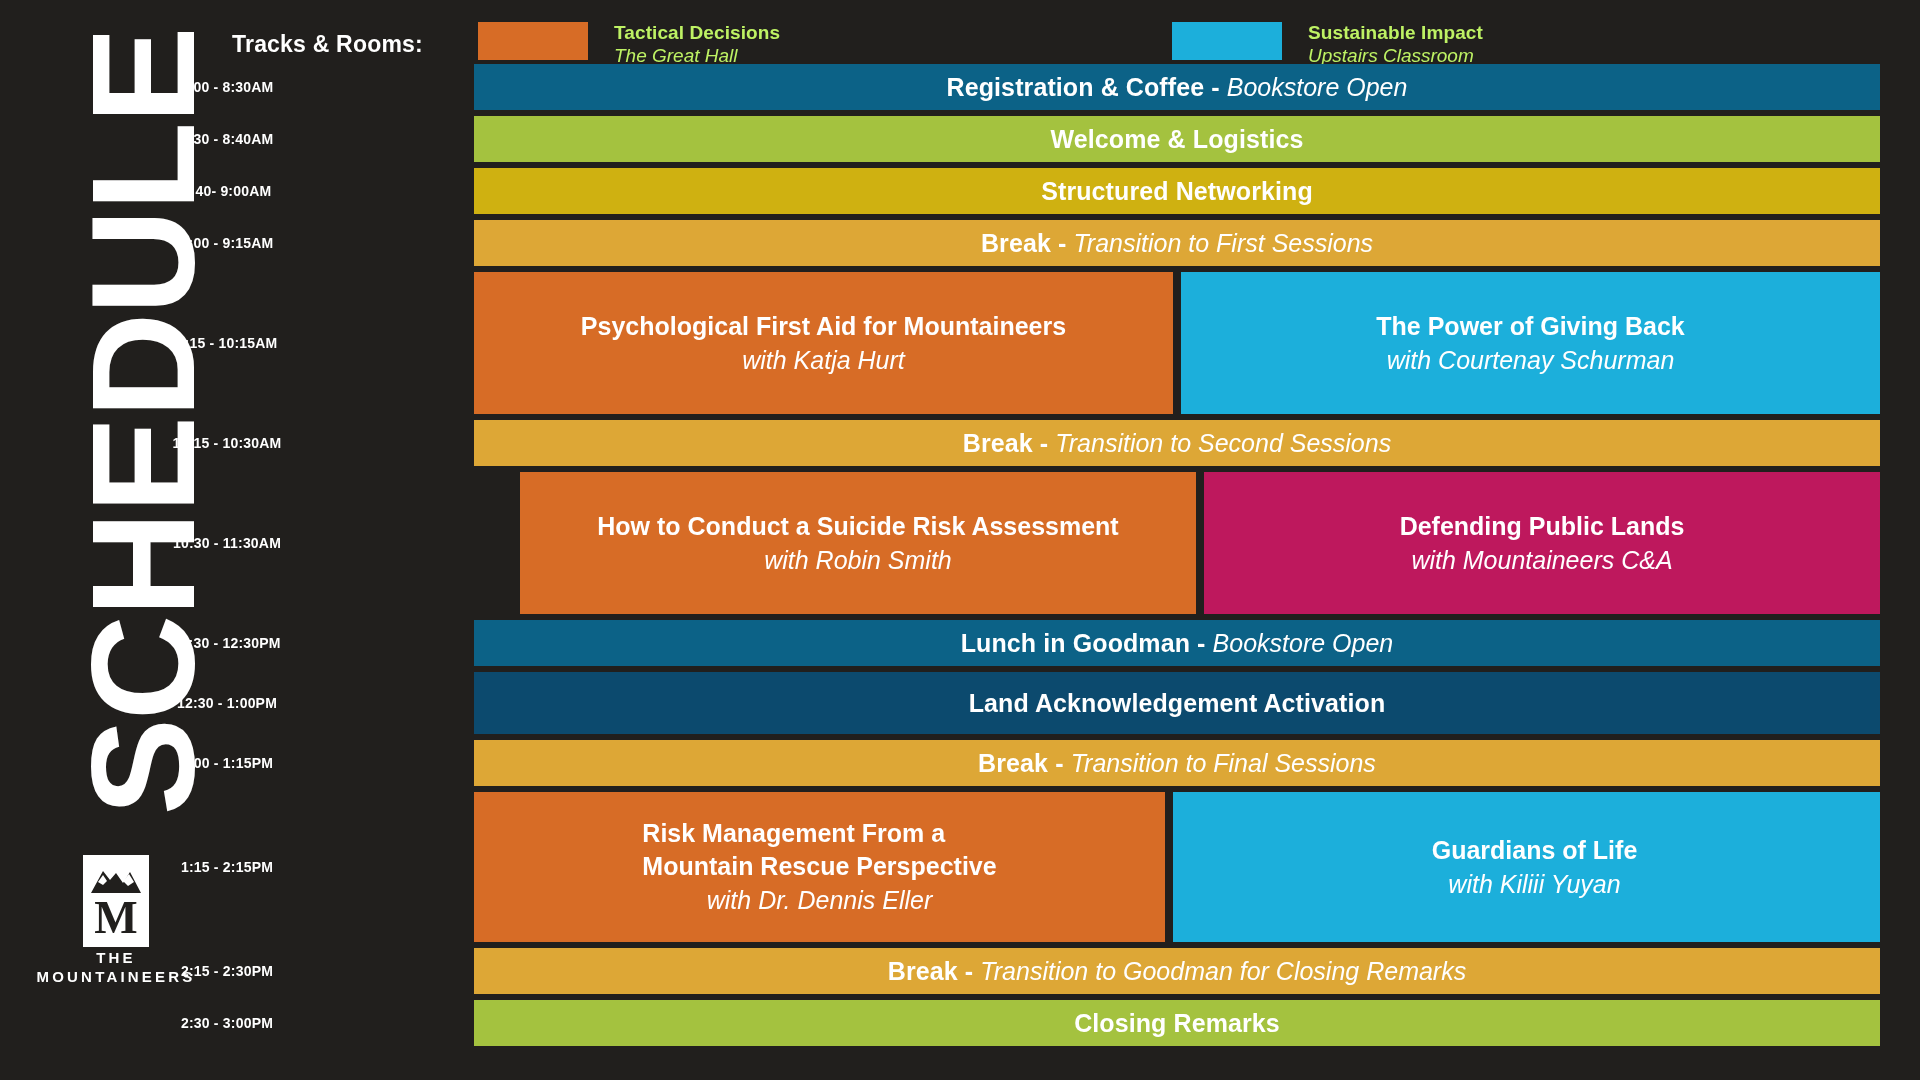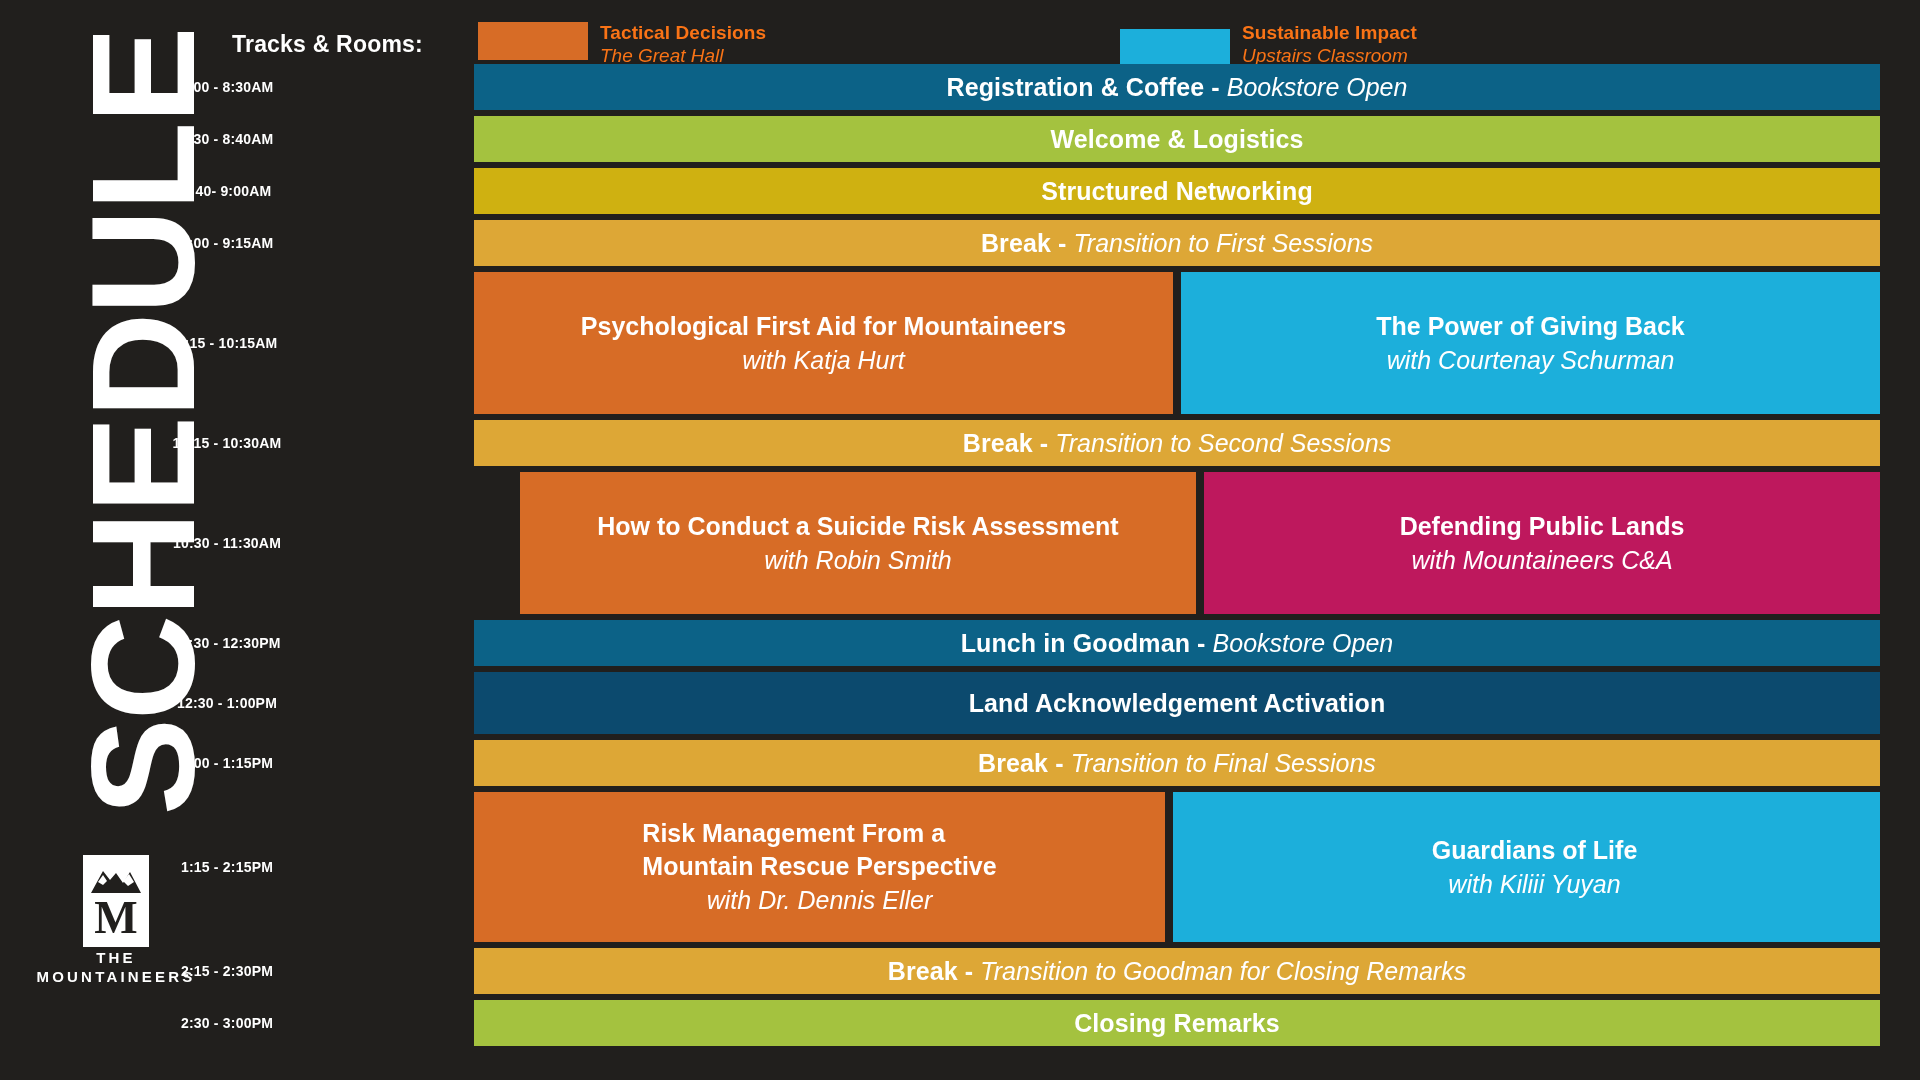--- a/index.html
+++ b/index.html
@@ -40,23 +40,23 @@
   }
 
   
   .legend{position:absolute;left:0;top:8px;width:1920px;height:48px;}
   .legend-label{
     position:absolute;left:232px;top:23px;
     color:#ffffff;font-size:23px;font-weight:bold;letter-spacing:.2px;
   }
   .legend-item{position:absolute;top:14px;display:flex;align-items:flex-start;}
   .legend-item.one{left:478px;}
-  .legend-item.two{left:1120px;align-items:flex-end;}
+  .legend-item.two{left:1172px;}
   .legend-swatch{width:110px;height:38px;display:block;}
-  .legend-txt{margin-left:12px;color:#f97316;line-height:1.12;}
+  .legend-txt{margin-left:26px;color:#bef264;line-height:1.12;}
   .legend-track{font-size:19px;font-weight:bold;display:block;letter-spacing:.1px;}
   .legend-room{font-size:19px;font-style:italic;display:block;margin-top:2px;}
 
   
   .grid{position:absolute;left:0;top:64px;width:1920px;}
   .row{display:flex;align-items:stretch;width:1920px;}
   .timecell{
     width:474px;flex:0 0 474px;
     display:flex;align-items:center;justify-content:center;
     color:#ffffff;font-size:14px;font-weight:bold;letter-spacing:.2px;

